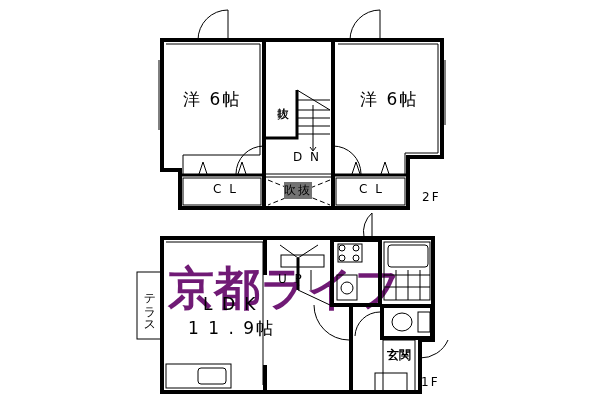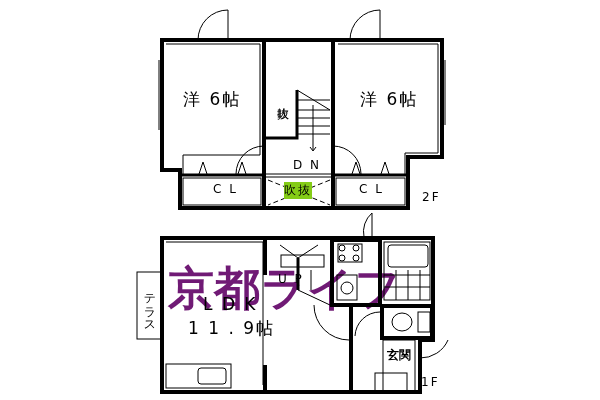--- a/index.html
+++ b/index.html
@@ -109,24 +109,24 @@
     <path d="M355,336 A25,25 0 0 1 380,312" stroke-width="1"></path>
 
     <rect x="166" y="364" width="65" height="24" stroke-width="1"></rect>
     <rect x="198" y="368" width="28" height="16" rx="3" stroke-width="1"></rect>
   </g>
 </svg>
 
 <div class="lbl lbl-room" style="left:183px; top:88px;">洋 6帖</div>
 <div class="lbl lbl-room" style="left:360px; top:88px;">洋 6帖</div>
 <div class="lbl lbl-vert" style="left:274px; top:98px;">吹抜</div>
-<div class="lbl lbl-sm" style="left:284px; top:182px; background:#84cc16;">吹抜</div>
+<div class="lbl lbl-sm" style="left:284px; top:182px; background:#737373;">吹抜</div>
 <div class="lbl lbl-sm" style="left:213px; top:182px;">C L</div>
 <div class="lbl lbl-sm" style="left:359px; top:182px;">C L</div>
-<div class="lbl lbl-sm" style="left:293px; top:158px;">D N</div>
+<div class="lbl lbl-sm" style="left:293px; top:150px;">D N</div>
 <div class="lbl lbl-sm" style="left:422px; top:190px;">2F</div>
 
 <div class="lbl lbl-room" style="left:203px; top:294px;">L D K</div>
 <div class="lbl lbl-room" style="left:188px; top:317px;">1 1 . 9帖</div>
 <div class="lbl lbl-vert" style="left:141px; top:285px;">テラス</div>
 <div class="lbl lbl-sm" style="left:262px; top:272px;margin-left:16px;">U P</div>
 <div class="lbl lbl-sm" style="left:387px; top:347px; letter-spacing:0;font-weight:bold;">玄関</div>
 <div class="lbl lbl-sm" style="left:421px; top:375px;">1F</div>
 
 </body></html>

